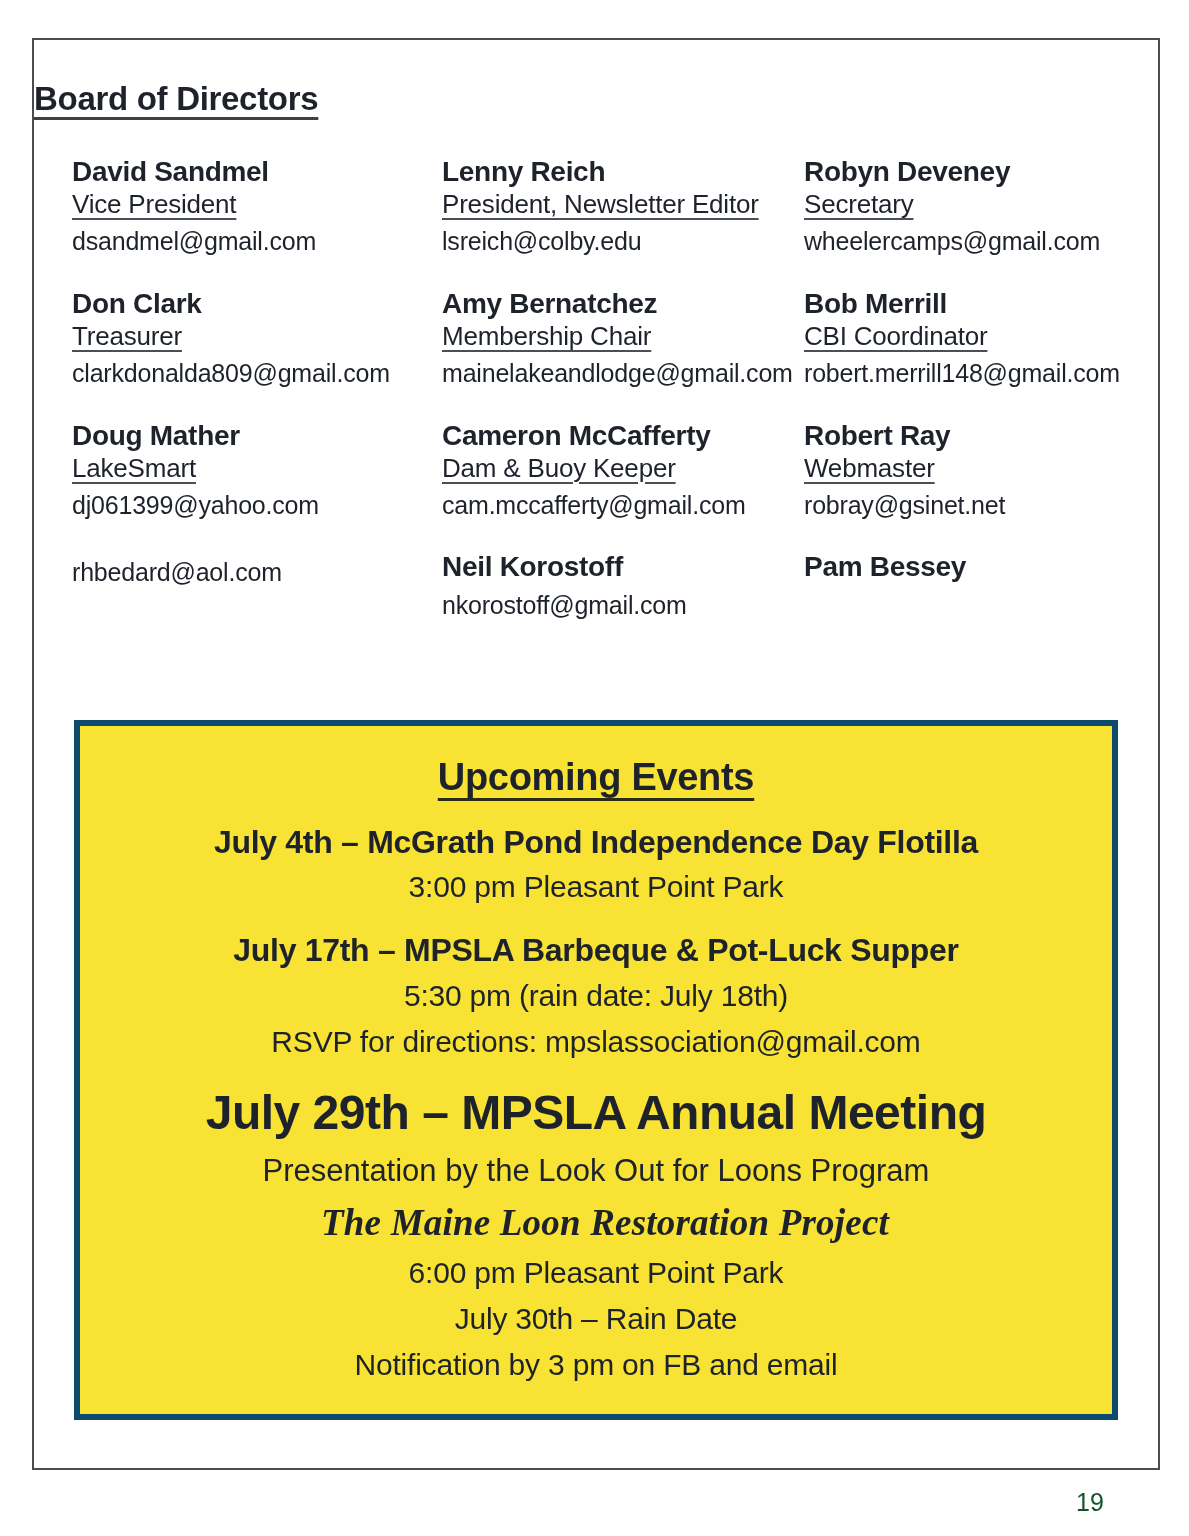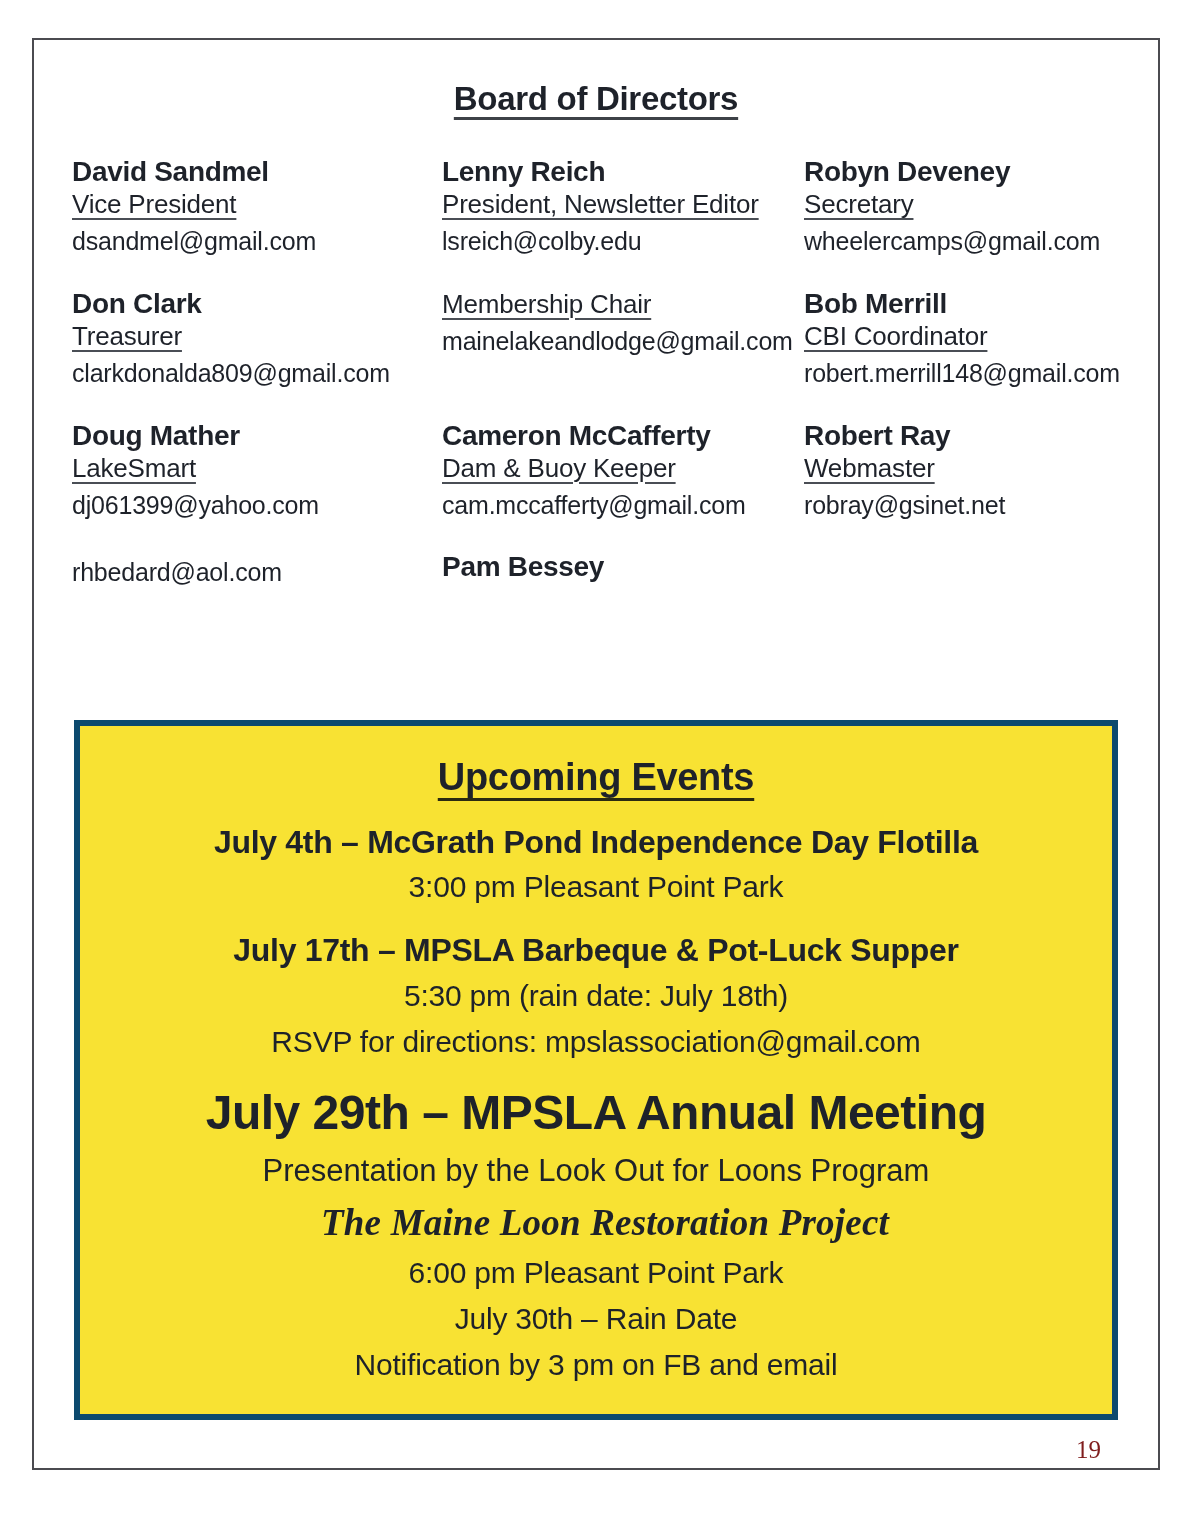--- a/index.html
+++ b/index.html
@@ -14,21 +14,20 @@
   .page-frame {
     position:absolute;
     left:32px; top:38px;
     width:1128px; height:1432px;
     border:2px solid #4b4b50;
     box-sizing:border-box;
     background:#ffffff;
   }
   .board-title {
     margin:40px 0 0 0;
-    text-align:center;
     font-size:33px;
     font-weight:bold;
     letter-spacing:-0.3px;
     text-decoration:underline;
     text-decoration-thickness:2.5px;
     text-underline-offset:7px;
     text-decoration-color:#3d4147;
   }
   .board-grid {
     display:grid;
@@ -104,24 +103,24 @@
     font-style:italic;
     font-weight:bold;
     font-size:37px;
     margin-top:8px;
     line-height:1.3;
     letter-spacing:0.2px;
     padding-left:18px;
   }
   .page-number {
     position:absolute;
-    left:1076px; top:1436px;
-    font-family:Liberation Serif, serif;
+    left:1076px; top:1488px;
+    font-family:Liberation Sans, sans-serif;
     font-size:25px;
-    color:#7f1d1d;
+    color:#14532d;
   }
 </style>
 </head>
 <body>
 
 <div class="page-frame">
 
   <h1 class="board-title">Board of Directors</h1>
 
   <div class="board-grid">
@@ -141,20 +140,21 @@
       <div class="member-role">Secretary</div>
       <div class="member-email">wheelercamps@gmail.com</div>
     </div>
 
     <div class="member">
       <div class="member-name">Don Clark</div>
       <div class="member-role">Treasurer</div>
       <div class="member-email">clarkdonalda809@gmail.com</div>
     </div>
     <div class="member">
+      <div class="member-name">Amy Bernatchez</div>
       <div class="member-role">Membership Chair</div>
       <div class="member-email">mainelakeandlodge@gmail.com</div>
     </div>
     <div class="member">
       <div class="member-name">Bob Merrill</div>
       <div class="member-role">CBI Coordinator</div>
       <div class="member-email">robert.merrill148@gmail.com</div>
     </div>
 
     <div class="member">
@@ -168,20 +168,24 @@
       <div class="member-email">cam.mccafferty@gmail.com</div>
     </div>
     <div class="member">
       <div class="member-name">Robert Ray</div>
       <div class="member-role">Webmaster</div>
       <div class="member-email">robray@gsinet.net</div>
     </div>
 
     <div class="member">
       <div class="member-email">rhbedard@aol.com</div>
+    </div>
+    <div class="member">
+      <div class="member-name">Neil Korostoff</div>
+      <div class="member-email">nkorostoff@gmail.com</div>
     </div>
     <div class="member">
       <div class="member-name">Pam Bessey</div>
     </div>
 
   </div>
 
   <div class="events-box" style="background-color: rgb(248, 226, 51);">
 
     <h2 class="events-title">Upcoming Events</h2>

